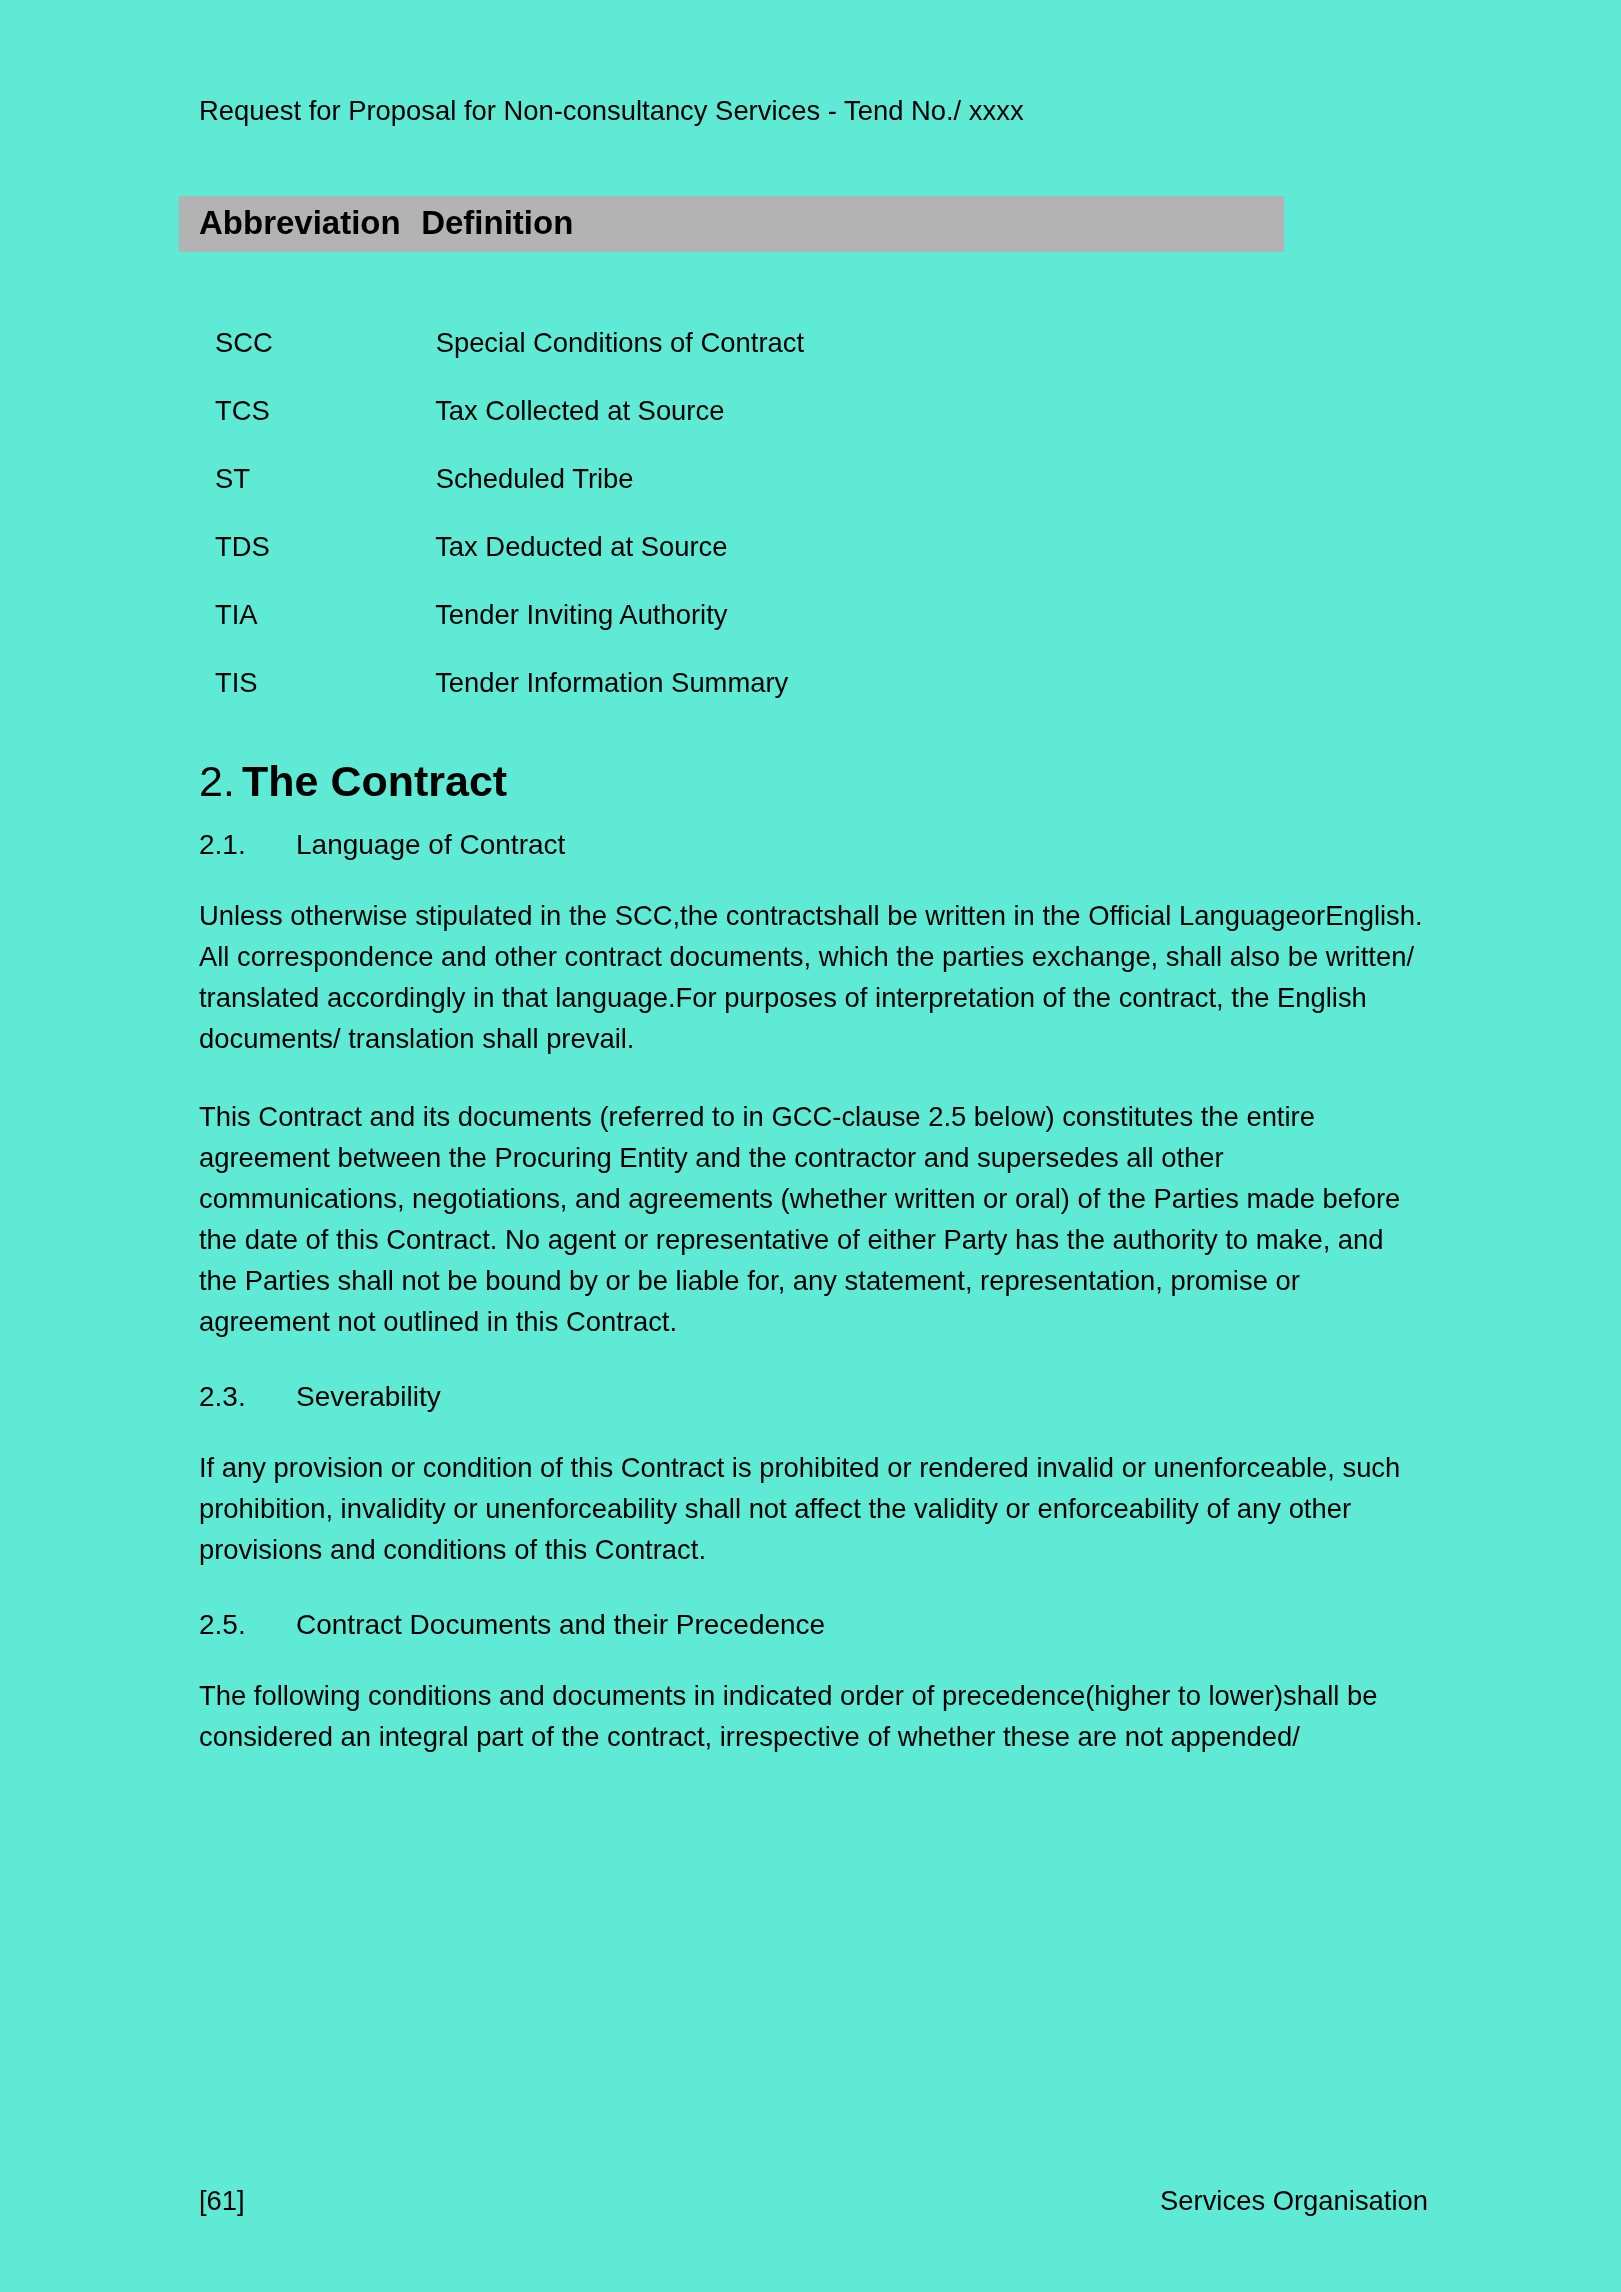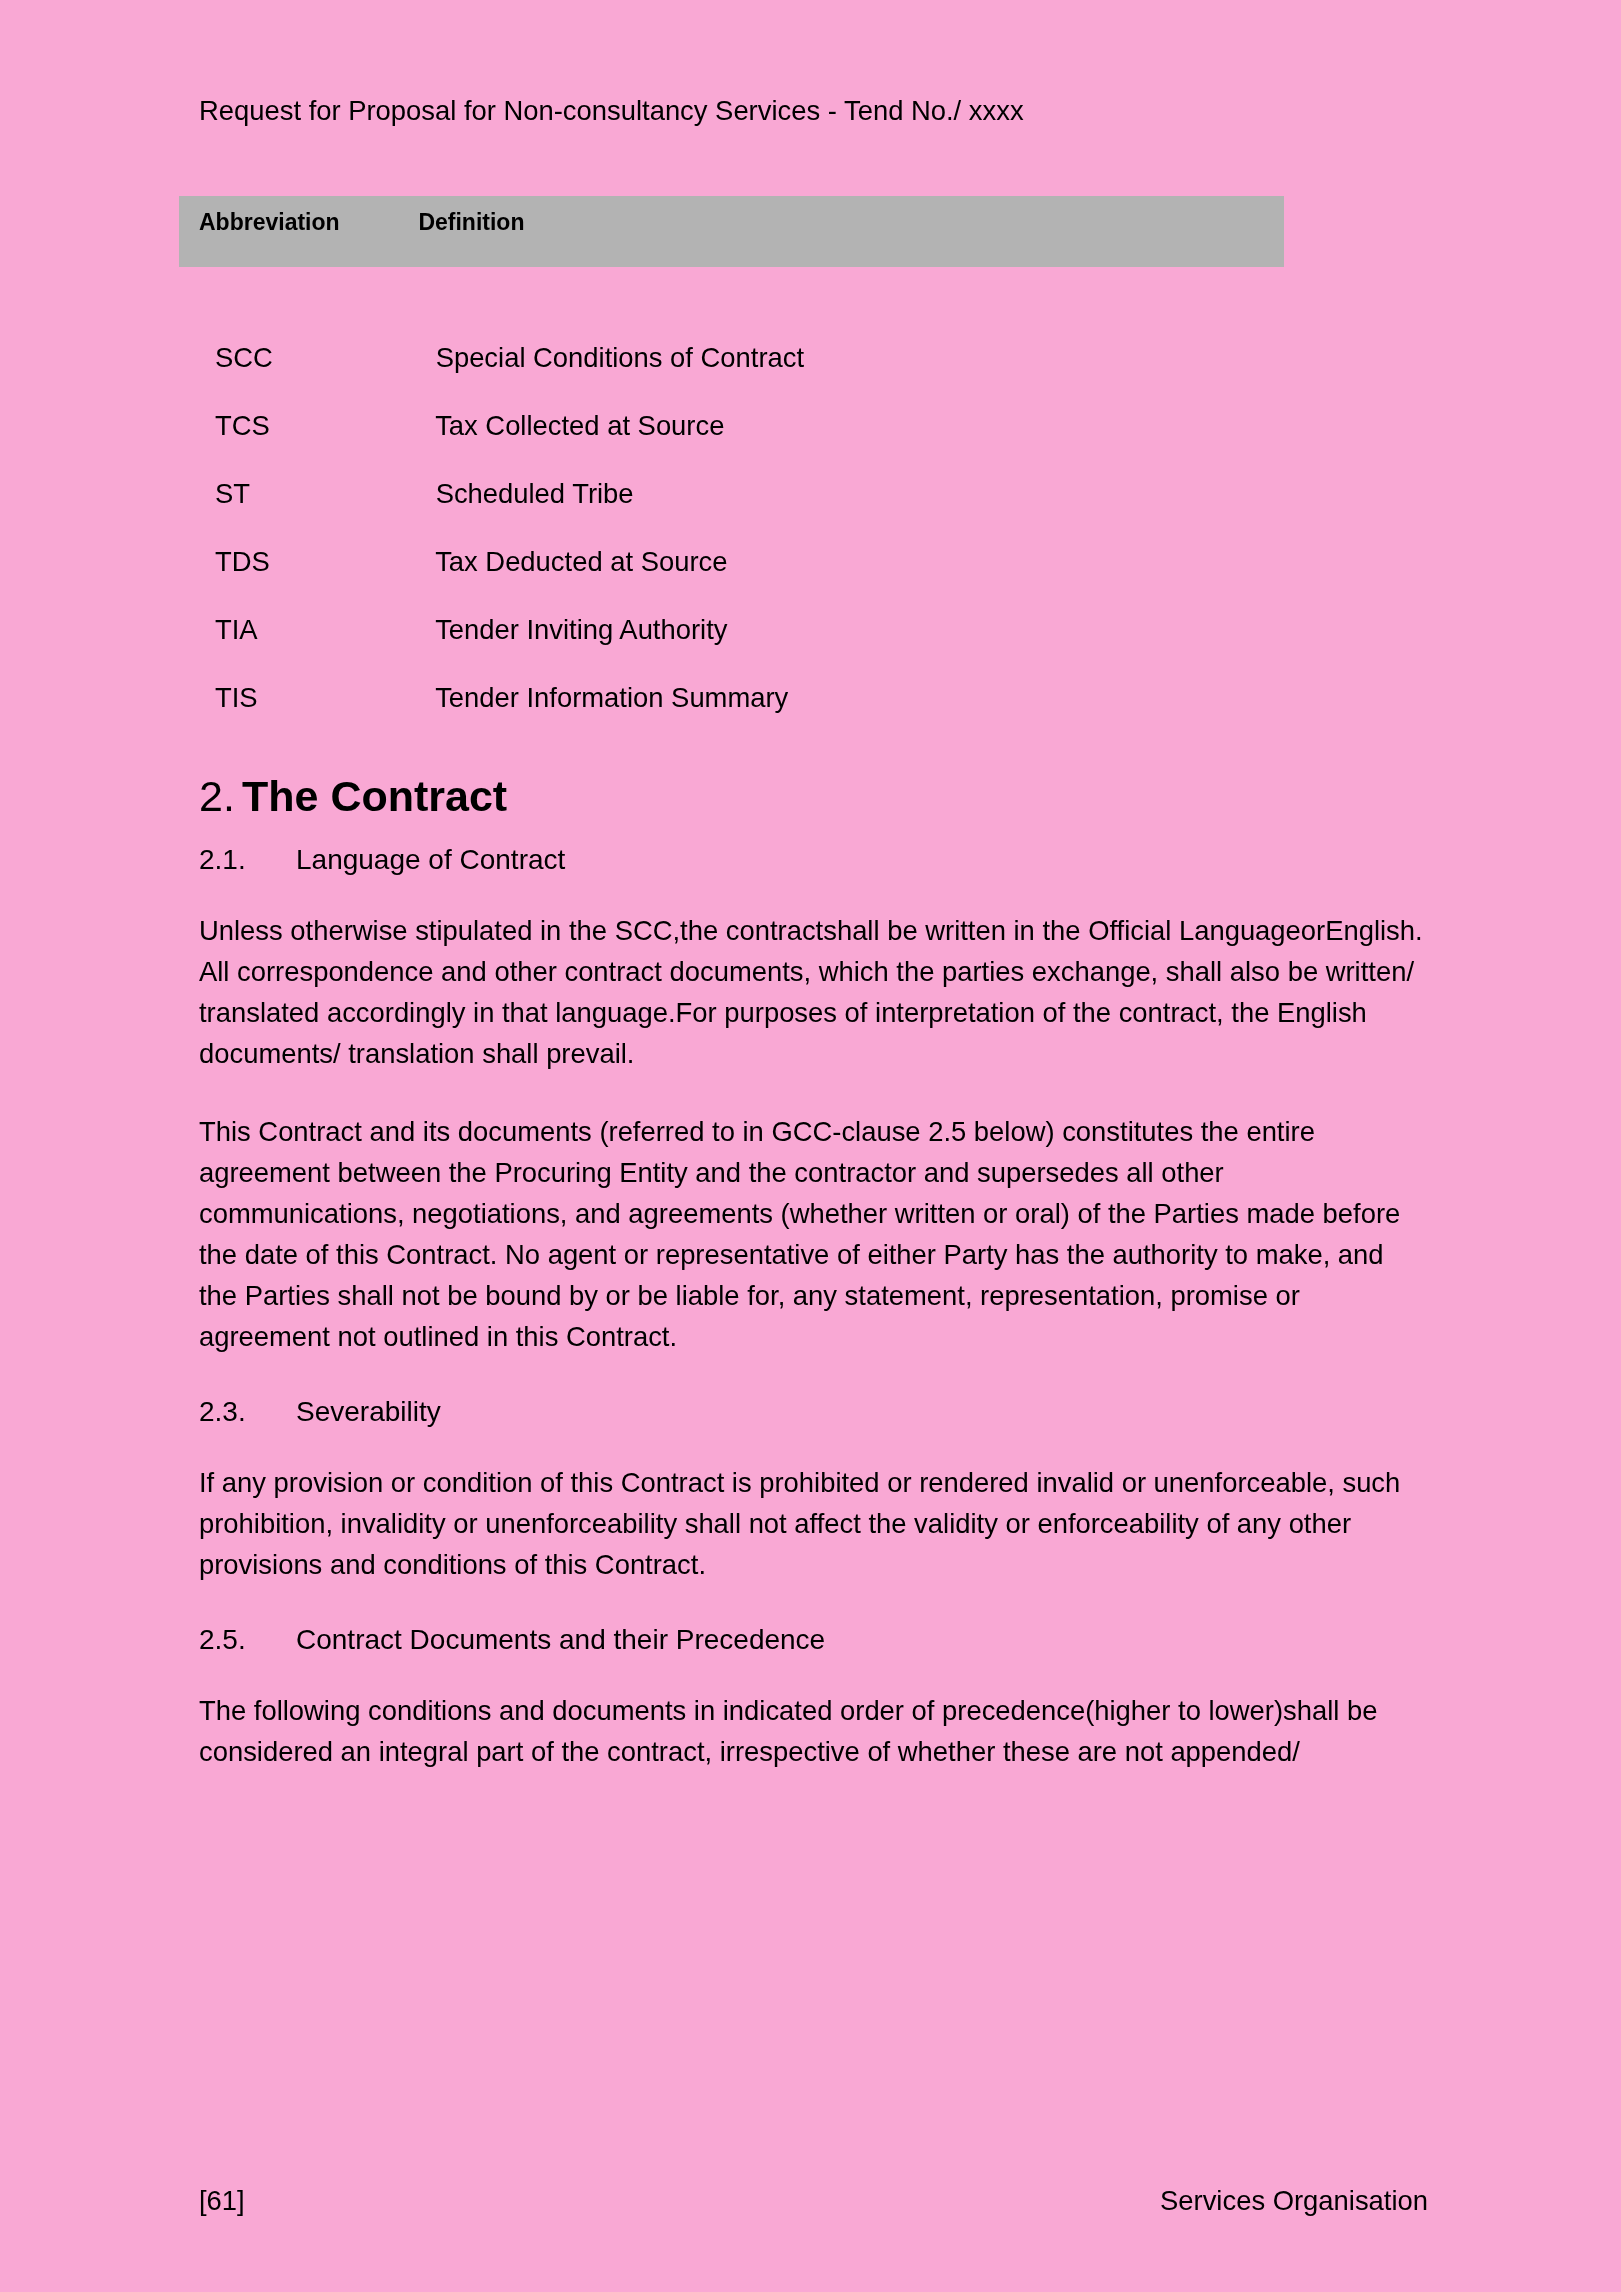--- a/index.html
+++ b/index.html
@@ -7,40 +7,40 @@
   html, body { margin: 0; padding: 0; }
   body {
     background: #ffffff;
     color: #000000;
     font-family: "Liberation Sans", sans-serif;
   }
   .page {
     position: relative;
     width: 1621px;
     height: 2293px;
-    background: #f9a8d4;
+    background: #5eead4;
     overflow: hidden;
   }
   .content {
     margin: 0 193px 0 199px;
     padding-top: 94px;
   }
   .running-header {
     font-size: 27.4px;
     line-height: 33px;
   }
   .abbr-table { margin-top: 69px; }
   .abbr-table-header {
-    height: 71px;
+    height: 56px;
     width: 1105px;
     margin-left: -19.6px;
     padding: 9.8px 0 0 19.6px;
     background: #b3b3b3;
     font-weight: bold;
-    font-size: 23px;
+    font-size: 33px;
     line-height: 33px;
   }
   .col-abbr {
     display: inline-block;
     width: 213px;
     vertical-align: top;
   }
   .abbr-table-rows { margin-top: 74px; margin-left: 16px; }
   .abbr-row {
     font-size: 27.4px;

